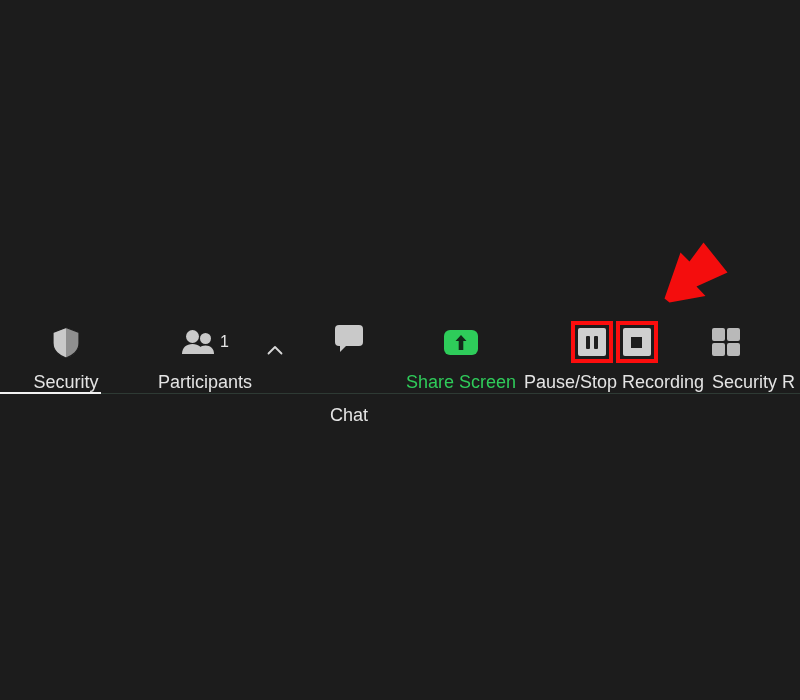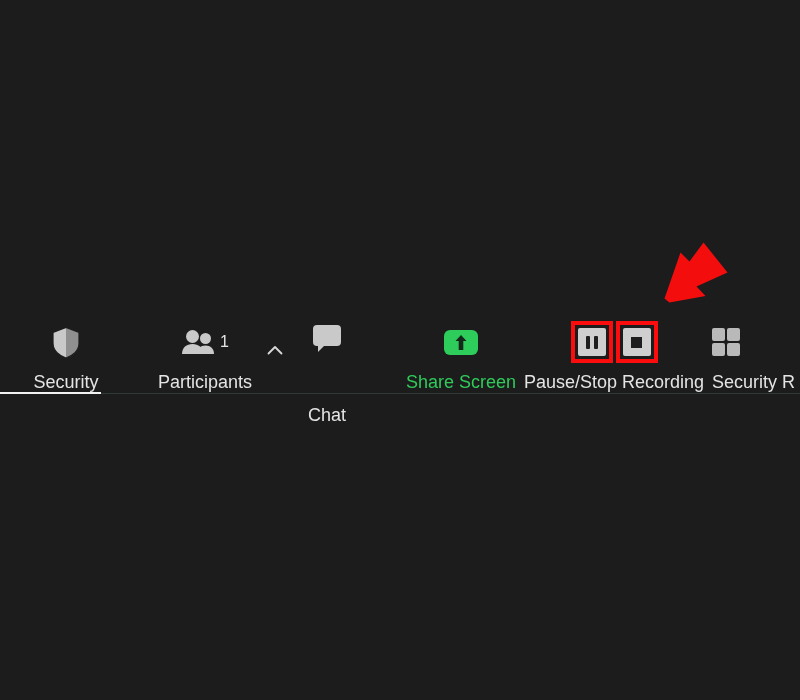--- a/index.html
+++ b/index.html
@@ -74,21 +74,21 @@
   
   #item-security      { left: 16px;  width: 100px; }
   #item-participants  { left: 150px; width: 110px; }
   #item-participants-caret {
     left: 262px;
     width: 26px;
     height: 84px;
     top: 0;
     padding-top: 22px;
   }
-  #item-chat          { left: 294px; width: 66px; gap: 40px; }
+  #item-chat          { left: 316px; width: 66px; gap: 40px; }
   #item-sharescreen   { left: 398px; width: 126px; }
   #item-recording     { left: 528px; width: 172px; }
   #item-breakout      { left: 712px; width: 120px; align-items: flex-start; }
 
   
   .participants-row {
     display: flex;
     align-items: center;
     gap: 5px;
   }

